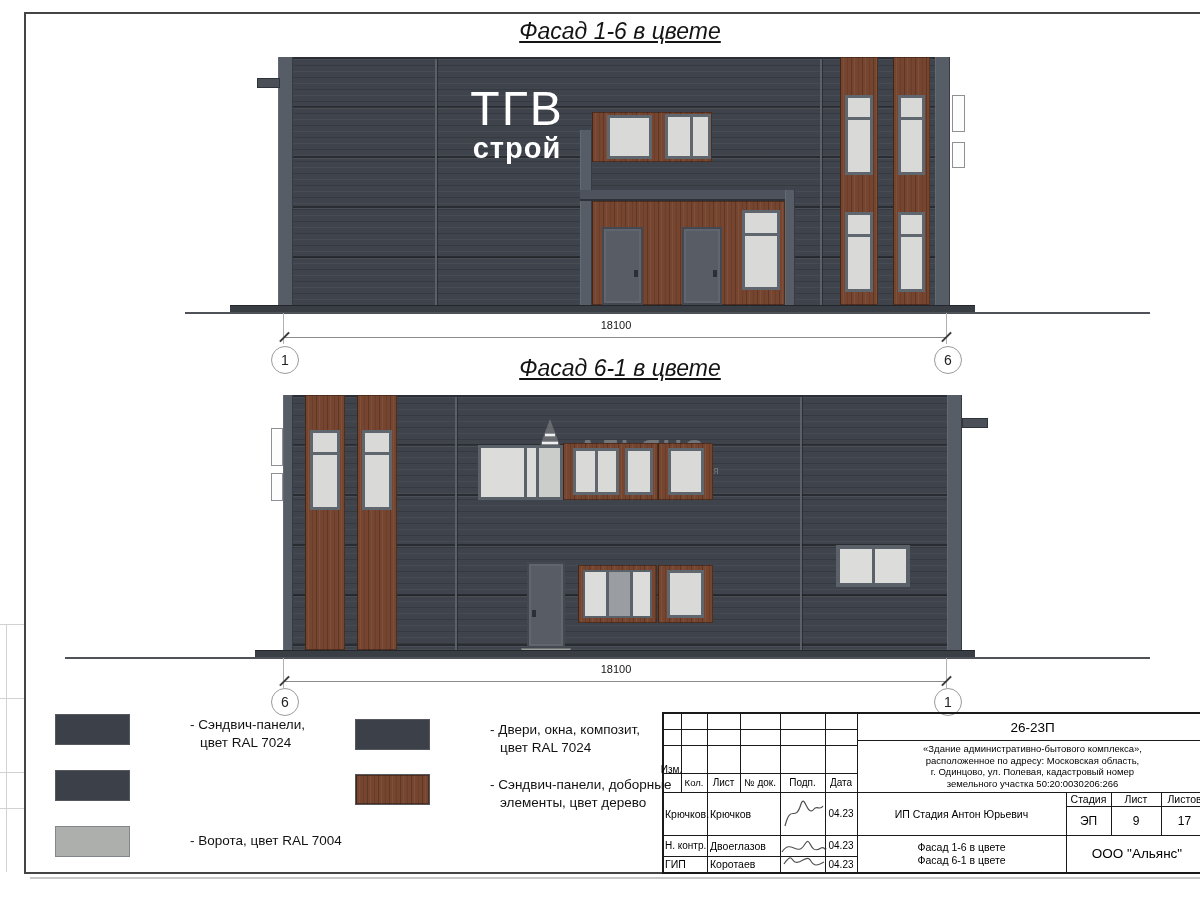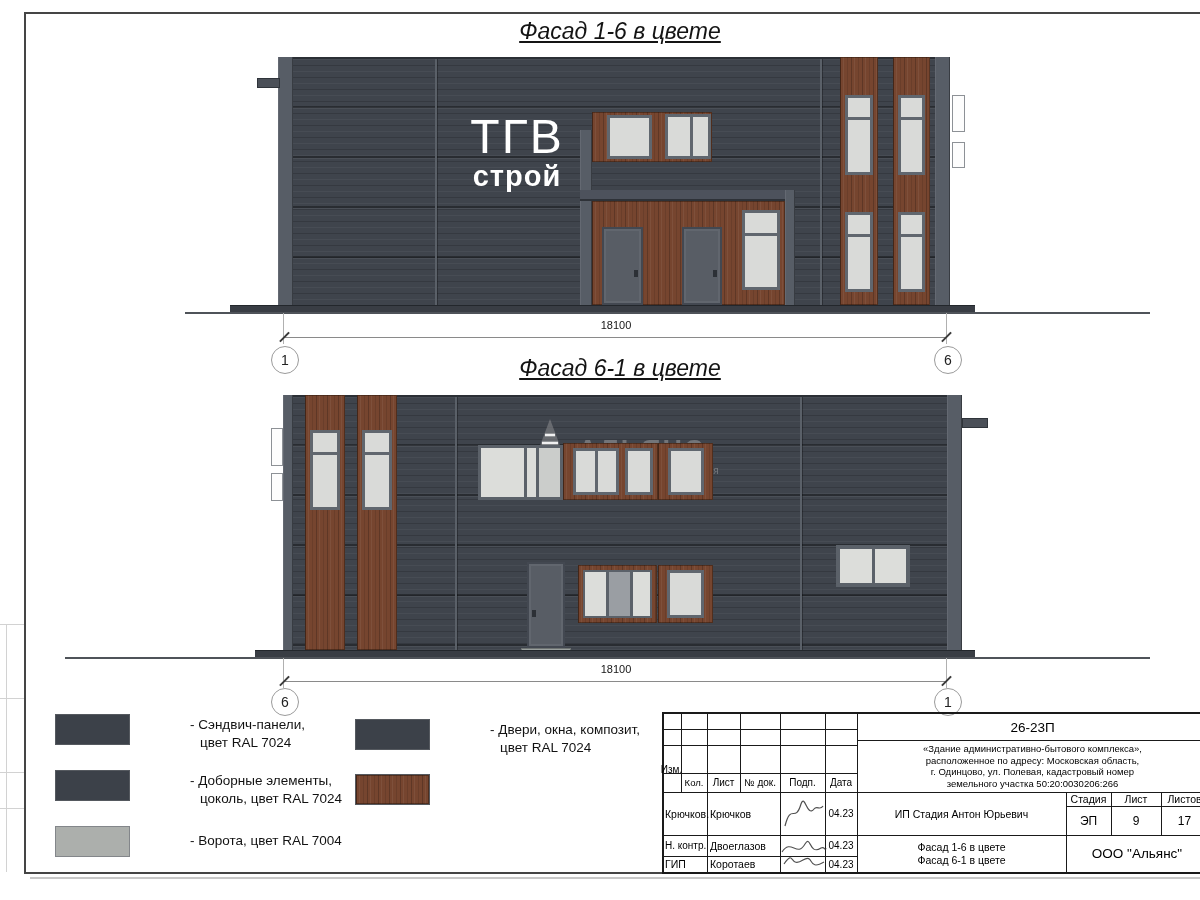--- a/index.html
+++ b/index.html
@@ -38,21 +38,21 @@
   .outbox{position:absolute;background:#fdfdfd;border:1px solid #8d9196;box-sizing:border-box;}
   .canopy{position:absolute;background:#4d525c;border-bottom:2px solid #2e3238;box-sizing:border-box;}
   .threshold{position:absolute;background:#9aa09e;border:1px solid #6d7271;box-sizing:border-box;}
   .paneset{position:absolute;box-sizing:border-box;border:3px solid #5b6169;display:flex;}
   .paneset .pane{background:#dcddda;height:100%;}
   .paneset .pane.g{background:#9a9ea3;}
   .paneset .pane.lg{background:#cbcdcb;}
   .paneset .mull{width:3px;background:#5b6169;height:100%;flex:none;}
 
   
-  .logo{position:absolute;text-align:center;color:#ffffff;margin-top:28px;}
+  .logo{position:absolute;text-align:center;color:#ffffff;}
   .logo .l1{font-size:48px;line-height:48px;letter-spacing:2px;font-weight:normal;}
   .logo .l2{font-size:29px;line-height:30px;font-weight:bold;letter-spacing:1px;}
   .wm{position:absolute;}
   .wm .wm-name{position:absolute;font-size:27px;font-weight:bold;letter-spacing:2px;color:rgba(150,150,152,.60);}
   .wm .wm-tag{position:absolute;font-size:10px;letter-spacing:1.6px;color:rgba(160,160,162,.55);}
 
   
   .ftitle{position:absolute;text-align:center;font-style:italic;text-decoration:underline;
           font-size:23px;color:#141414;}
   .extl{position:absolute;width:1px;background:#b0b0b0;}
@@ -247,37 +247,37 @@
   <div class="axis" style="left:271px;top:688px;">6</div>
   <div class="axis" style="left:934px;top:688px;">1</div>
 
   <div class="swatch dark" style="left:55px;top:714px;"></div>
   <div class="legtext" style="left:142px;top:716px;">
     <span>- Сэндвич-панели,</span><br>
     <span style="margin-left:10px;">цвет RAL 7024</span>
   </div>
 
   <div class="swatch dark" style="left:55px;top:770px;"></div>
-  <div class="legtext" style="left:142px;top:772px;">
-    <span>- Доборные элементы,</span><br>
-    <span style="margin-left:10px;">цоколь, цвет RAL 7024</span>
-  </div>
 
   <div class="swatch gate" style="left:55px;top:826px;"></div>
   <div class="legtext" style="left:142px;top:832px;">
     <span>- Ворота, цвет RAL 7004</span>
   </div>
 
   <div class="swatch dark" style="left:355px;top:719px;"></div>
   <div class="legtext" style="left:442px;top:721px;">
     <span>- Двери, окна, композит,</span><br>
     <span style="margin-left:10px;">цвет RAL 7024</span>
   </div>
 
   <div class="swatch wood" style="left:355px;top:774px;width:75px;height:31px;"></div>
+  <div class="legtext" style="left:442px;top:776px;">
+    <span>- Сэндвич-панели, доборные</span><br>
+    <span style="margin-left:10px;">элементы, цвет дерево</span>
+  </div>
 
   <div class="tb">
 
     <div class="tb-b" style="left:2px;top:2px;width:546px;height:2px;"></div>
     <div class="tb-b" style="left:2px;top:162px;width:546px;height:2px;"></div>
     <div class="tb-b" style="left:2px;top:2px;width:2px;height:162px;"></div>
 
     <div class="tb-v" style="left:21px;top:2px;height:80px;"></div>
     <div class="tb-v" style="left:47px;top:2px;height:160px;"></div>
     <div class="tb-v" style="left:80px;top:2px;height:80px;"></div>

